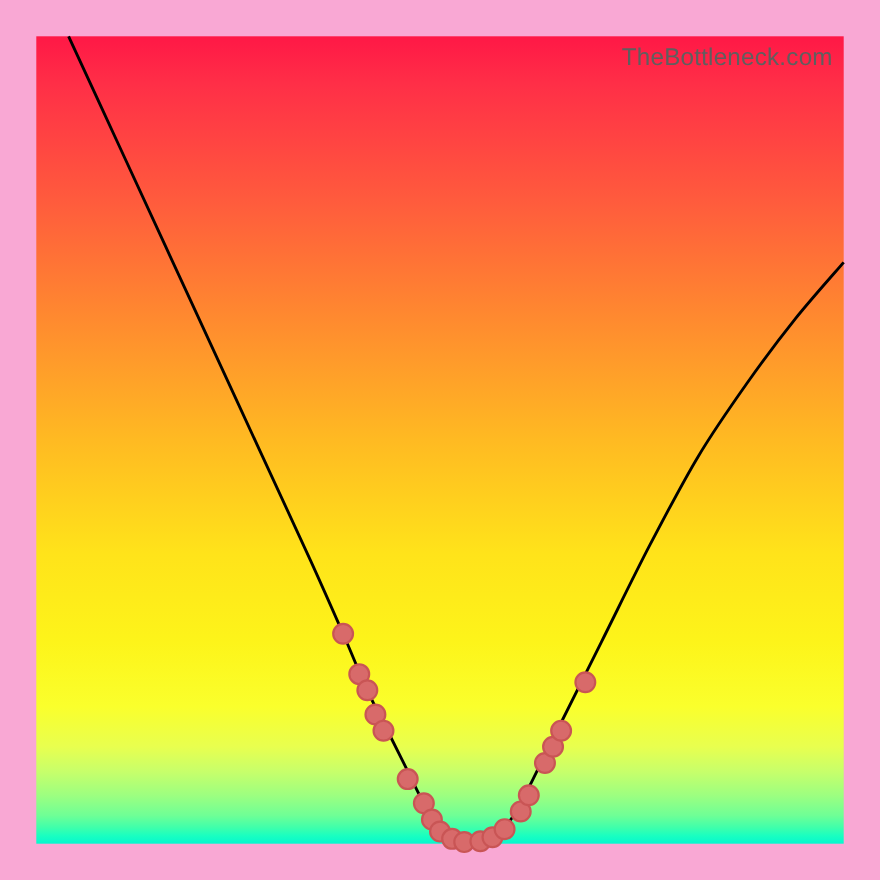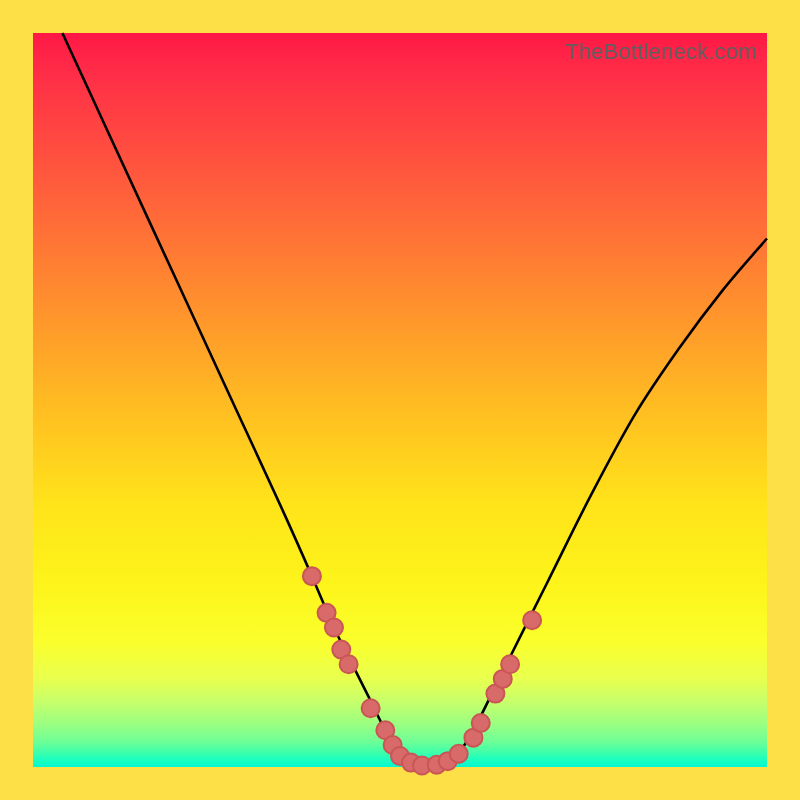--- a/index.html
+++ b/index.html
@@ -8,21 +8,21 @@
     width: 800px;
     height: 800px;
     overflow: hidden;
     background: #000;
     font-family: Arial, Helvetica, sans-serif;
   }
   .frame {
     position: relative;
     width: 800px;
     height: 800px;
-    background: #fde047;
+    background: #f9a8d4;
   }
   .plot {
     position: absolute;
     left: 33px;
     top: 33px;
     width: 734px;
     height: 734px;
     
     background: linear-gradient(
       to bottom,

